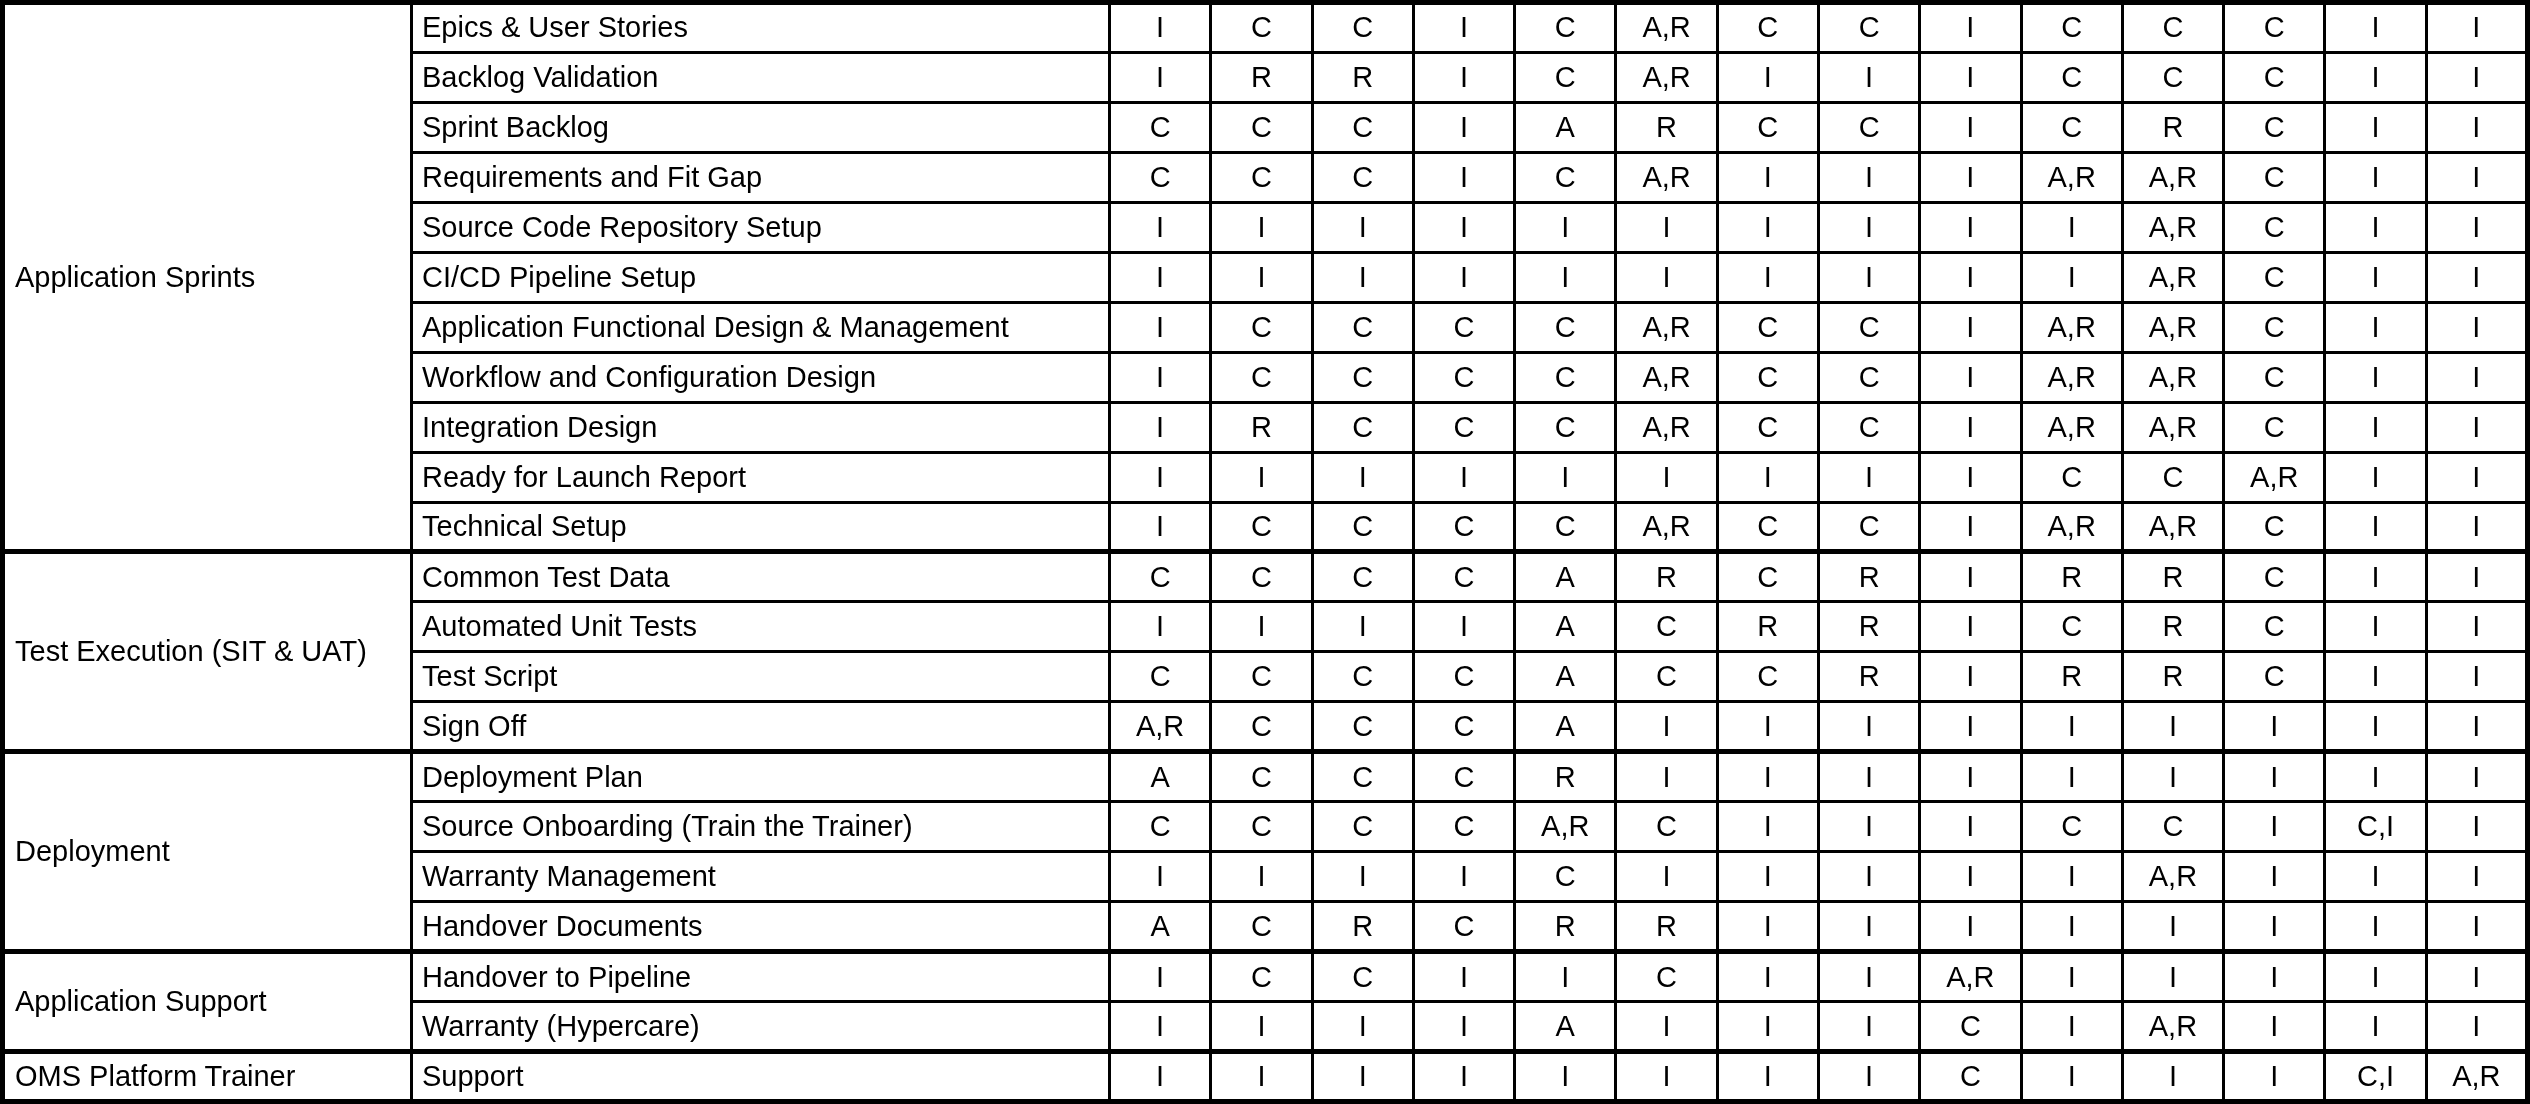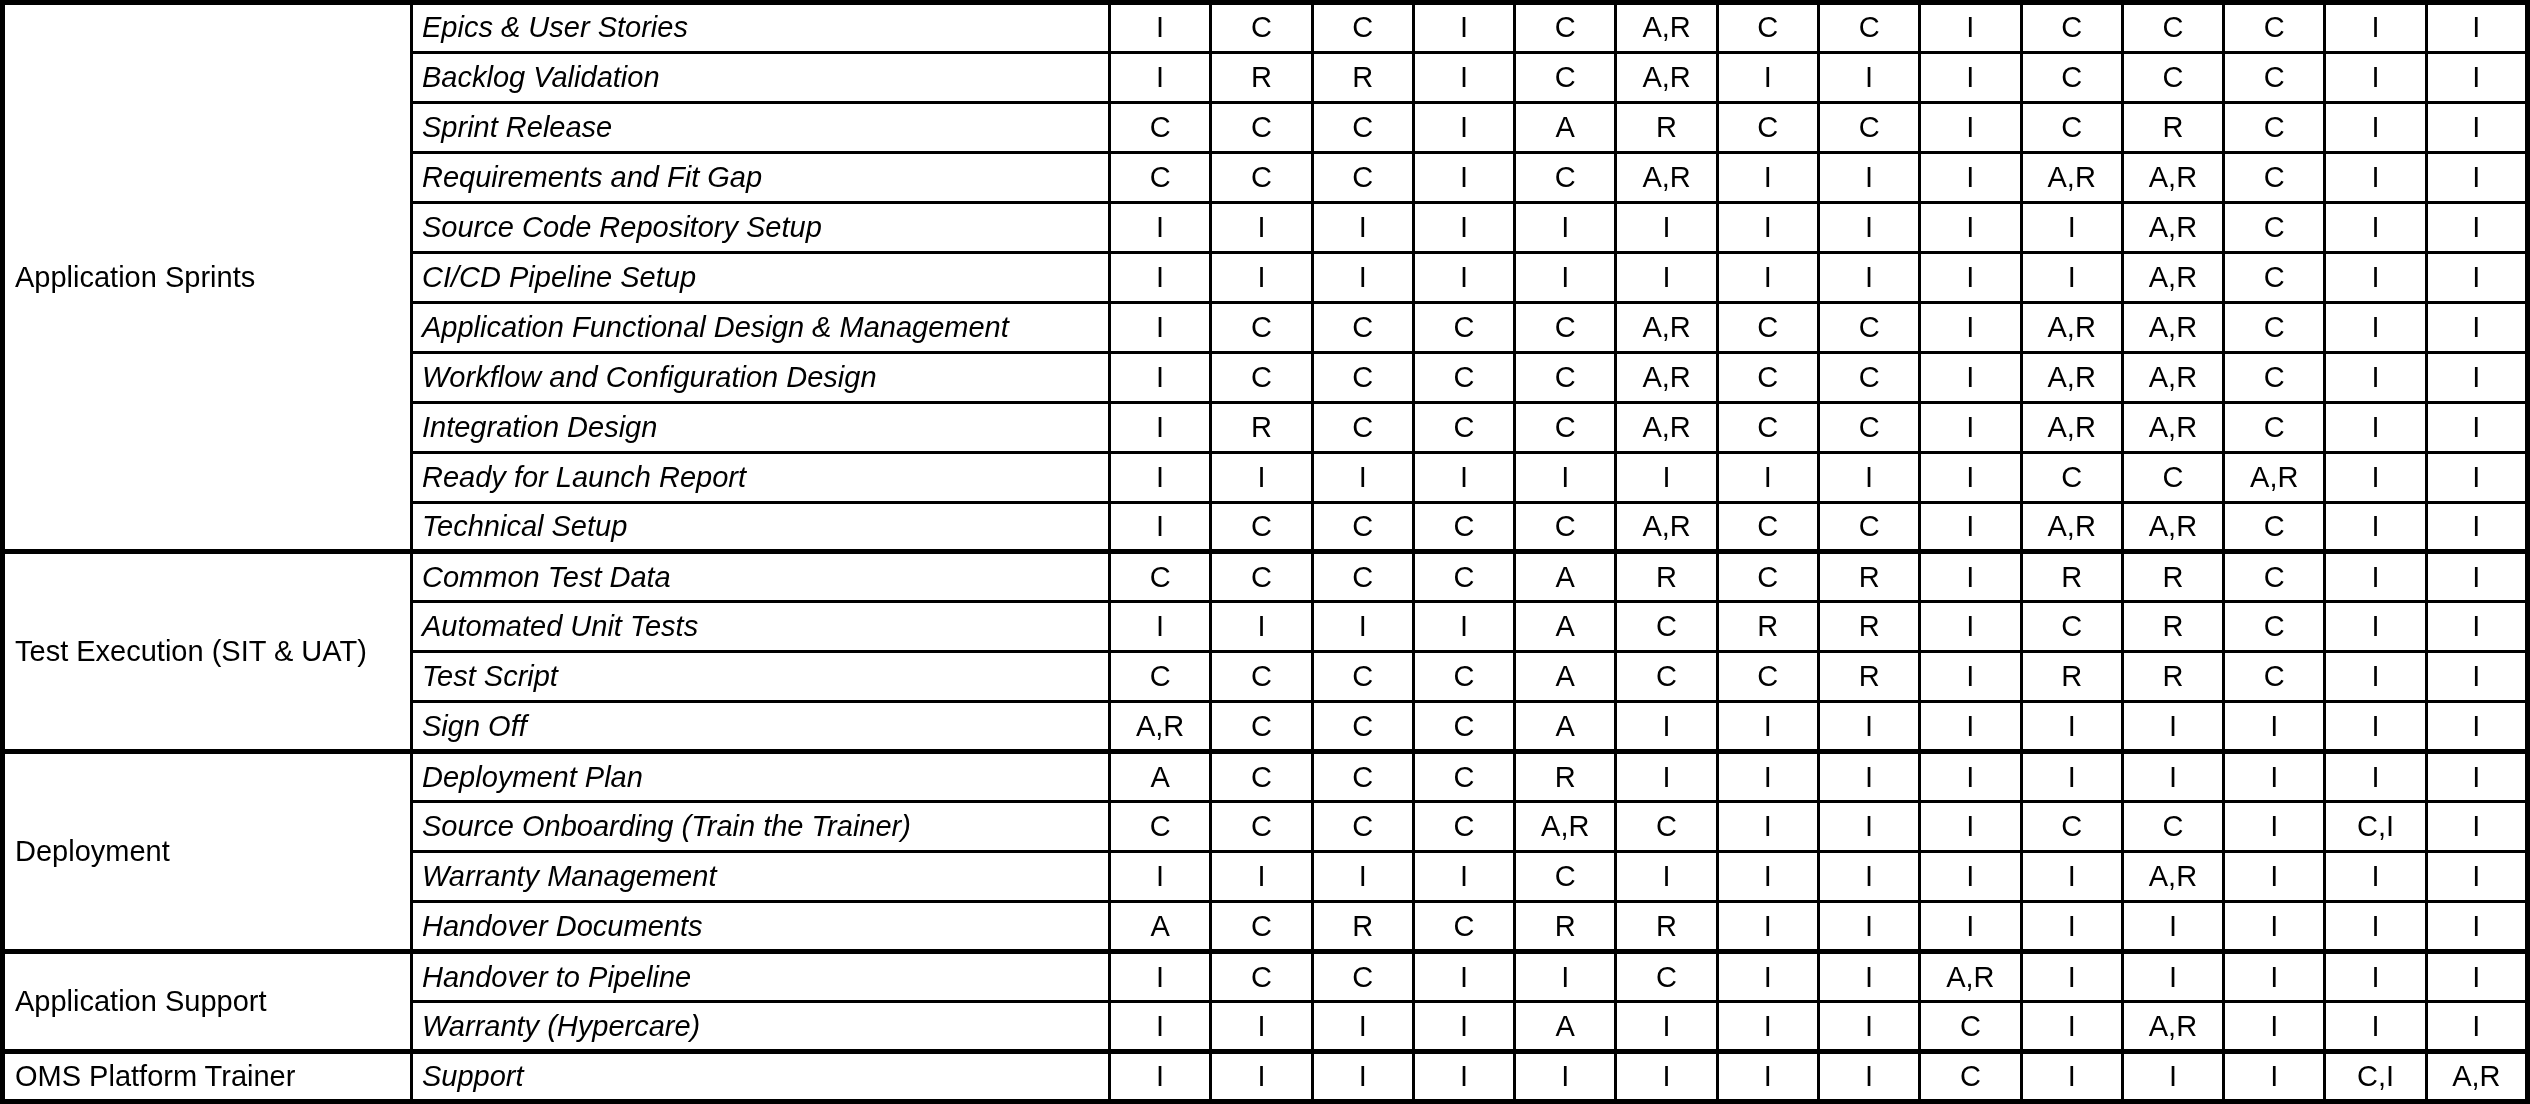--- a/index.html
+++ b/index.html
@@ -35,21 +35,20 @@
     vertical-align: middle;
     box-sizing: border-box;
   }
   td.phase-cell {
     text-align: left;
     padding: 0 4px 0 10px;
   }
   td.task-cell {
     text-align: left;
     padding: 0 4px 0 9px;
-    font-style: italic;
   }
   td.value-cell {
     text-align: center;
     padding: 0;
   }
   tr.group-start td {
     border-top: 5px solid #000;
   }
 </style>
 </head>
@@ -92,21 +91,21 @@
           <td class="value-cell">I</td>
           <td class="value-cell">I</td>
           <td class="value-cell">I</td>
           <td class="value-cell">C</td>
           <td class="value-cell">C</td>
           <td class="value-cell">C</td>
           <td class="value-cell">I</td>
           <td class="value-cell">I</td>
         </tr>
         <tr>
-          <td class="task-cell">Sprint Release</td>
+          <td class="task-cell">Sprint Backlog</td>
           <td class="value-cell">C</td>
           <td class="value-cell">C</td>
           <td class="value-cell">C</td>
           <td class="value-cell">I</td>
           <td class="value-cell">A</td>
           <td class="value-cell">R</td>
           <td class="value-cell">C</td>
           <td class="value-cell">C</td>
           <td class="value-cell">I</td>
           <td class="value-cell">C</td>

